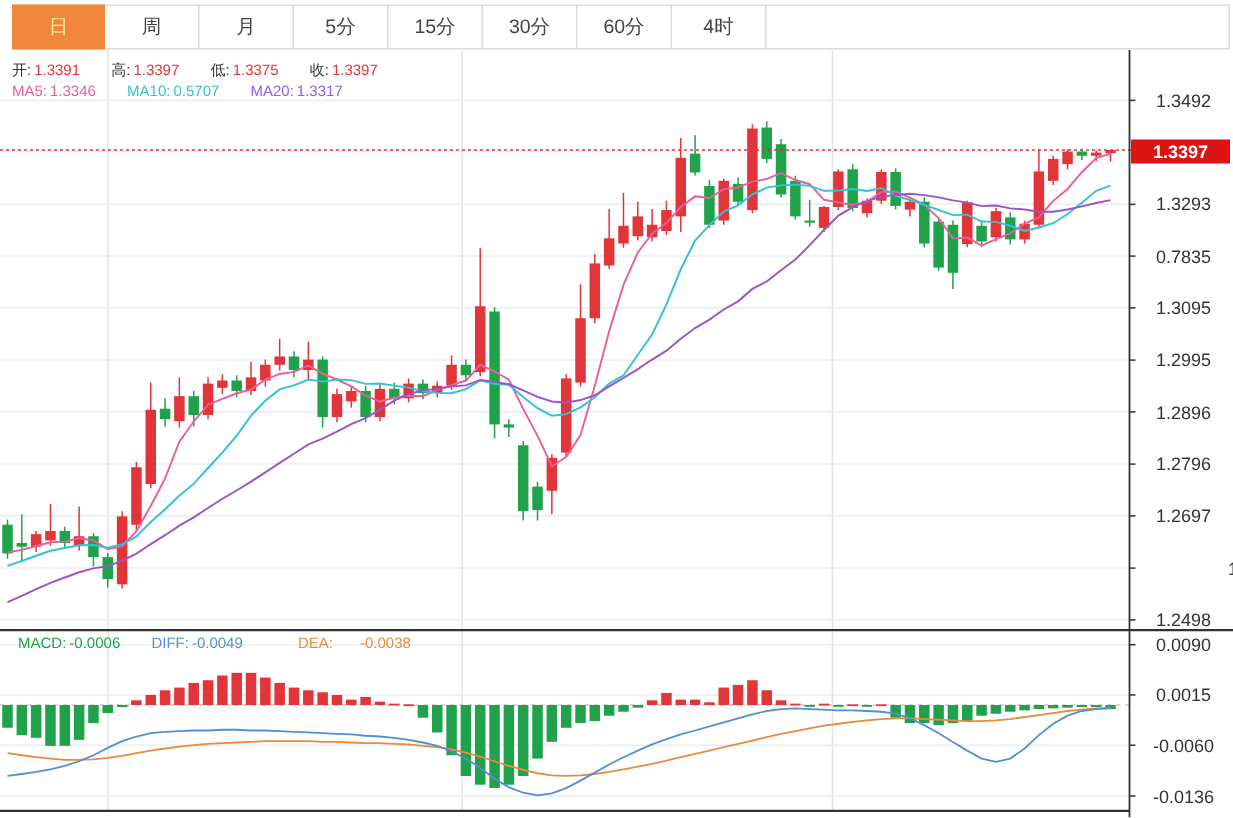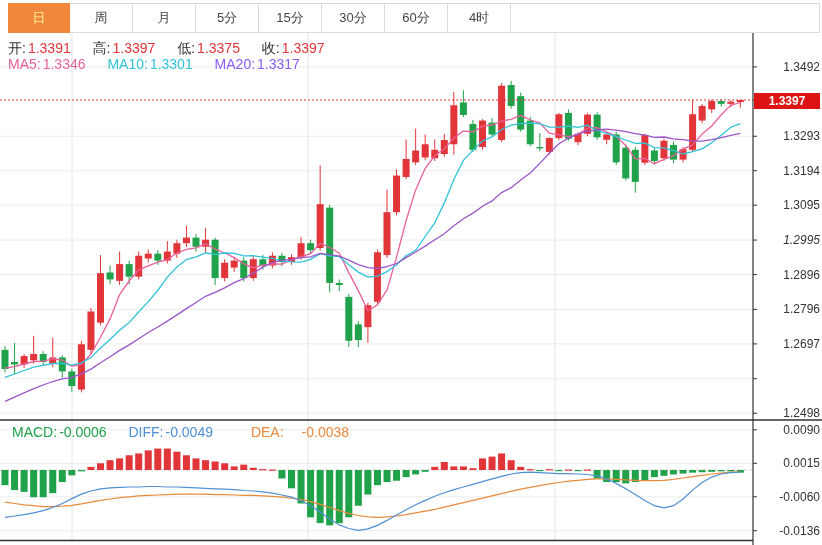--- a/index.html
+++ b/index.html
@@ -6,30 +6,30 @@
   body{width:822px;height:545px;position:relative;overflow:hidden;background:#fff;
        font-family:"Liberation Sans", sans-serif;}
   
   .tabbar{position:absolute;left:8px;top:3px;width:812px;height:30px;
           border:1px solid #dcdcdc;box-sizing:border-box;display:flex;background:#fff;}
   .tab{width:62px;height:28px;line-height:28px;text-align:center;font-size:13px;color:#444;
        border-right:1px solid #dcdcdc;cursor:pointer;flex:0 0 62px;}
   .tab.active{background:#f0873b;color:#ffef9e;border-right:none;margin:-1px 0 -1px -1px;
               height:30px;line-height:30px;}
   
-  .row{position:absolute;font-size:14px;white-space:nowrap;}
+  .row{position:absolute;font-size:10px;white-space:nowrap;}
   .row span{margin-right:2px;}
   .lbl{color:#333;}
   .val-red{color:#e23539;}
   .ma5{color:#e8609a;} .ma10{color:#30c3d8;} .ma20{color:#8b5cf6;}
   .macd-g{color:#1fa24a;margin-top:40px;} .diff-b{color:#5090d3;} .dea-o{color:#e78b3c;padding-left:16px;}
   .gap{display:inline-block;width:14px;}
   
   .axlabel{position:absolute;left:758px;width:62px;font-size:12px;color:#333;
-           text-align:right;transform:translateY(-50%);}
+           text-align:center;transform:translateY(-50%);}
   .pricetag{position:absolute;left:754px;top:93px;width:66px;height:16px;background:#dd1414;
             color:#fff;font-size:12px;font-weight:bold;line-height:16px;text-align:center;}
   #chart-layer{position:absolute;left:0;top:0;}
 </style>
 </head>
 <body>
 
 <svg id="chart-layer" width="822" height="545">
     <line x1="0" y1="66.89895470383253" x2="753" y2="66.89895470383253" stroke="#ececec" stroke-width="1"></line>
     <line x1="0" y1="136.23693379790927" x2="753" y2="136.23693379790927" stroke="#ececec" stroke-width="1"></line>
@@ -322,36 +322,36 @@
 
 <div class="row" style="left:8px;top:40px;">
   <span class="lbl">开:</span><span class="val-red">1.3391</span><span class="gap"></span>
   <span class="lbl">高:</span><span class="val-red">1.3397</span><span class="gap"></span>
   <span class="lbl">低:</span><span class="val-red">1.3375</span><span class="gap"></span>
   <span class="lbl">收:</span><span class="val-red">1.3397</span>
 </div>
 
 <div class="row" style="left:8px;top:56px;">
   <span class="ma5">MA5:</span><span class="ma5">1.3346</span><span class="gap"></span>
-  <span class="ma10">MA10:</span><span class="ma10">1.3301</span><span class="gap"></span>
+  <span class="ma10">MA10:</span><span class="ma10">0.5707</span><span class="gap"></span>
   <span class="ma20">MA20:</span><span class="ma20">1.3317</span>
 </div>
 
 <div class="row" style="left:12px;top:424px;">
   <span class="macd-g">MACD:</span><span class="macd-g">-0.0006</span><span class="gap"></span>
   <span class="diff-b">DIFF:</span><span class="diff-b">-0.0049</span><span class="gap"></span>
   <span class="dea-o">DEA:</span><span class="dea-o">-0.0038</span>
 </div>
 
 <div id="price-axis">
     <div class="axlabel" style="top: 67px;">1.3492</div>
     <div class="axlabel" style="top: 136px;">1.3293</div>
-    <div class="axlabel" style="top: 171px;">1.3194</div>
+    <div class="axlabel" style="top: 171px;">0.7835</div>
     <div class="axlabel" style="top: 205px;">1.3095</div>
-    <div class="axlabel" style="top: 240px; font-style: italic;">1.2995</div>
+    <div class="axlabel" style="top: 240px;">1.2995</div>
     <div class="axlabel" style="top: 275px;">1.2896</div>
     <div class="axlabel" style="top: 309px;">1.2796</div>
     <div class="axlabel" style="top: 344px;">1.2697</div>
     <div class="axlabel" style="top: 379px; margin-left: 48px;">1.2597</div>
     <div class="axlabel" style="top: 413px;">1.2498</div>
   </div>
 <div id="macd-axis">
     <div class="axlabel" style="top: 430px;">0.0090</div>
     <div class="axlabel" style="top: 463px;">0.0015</div>
     <div class="axlabel" style="top: 497px;">-0.0060</div>

